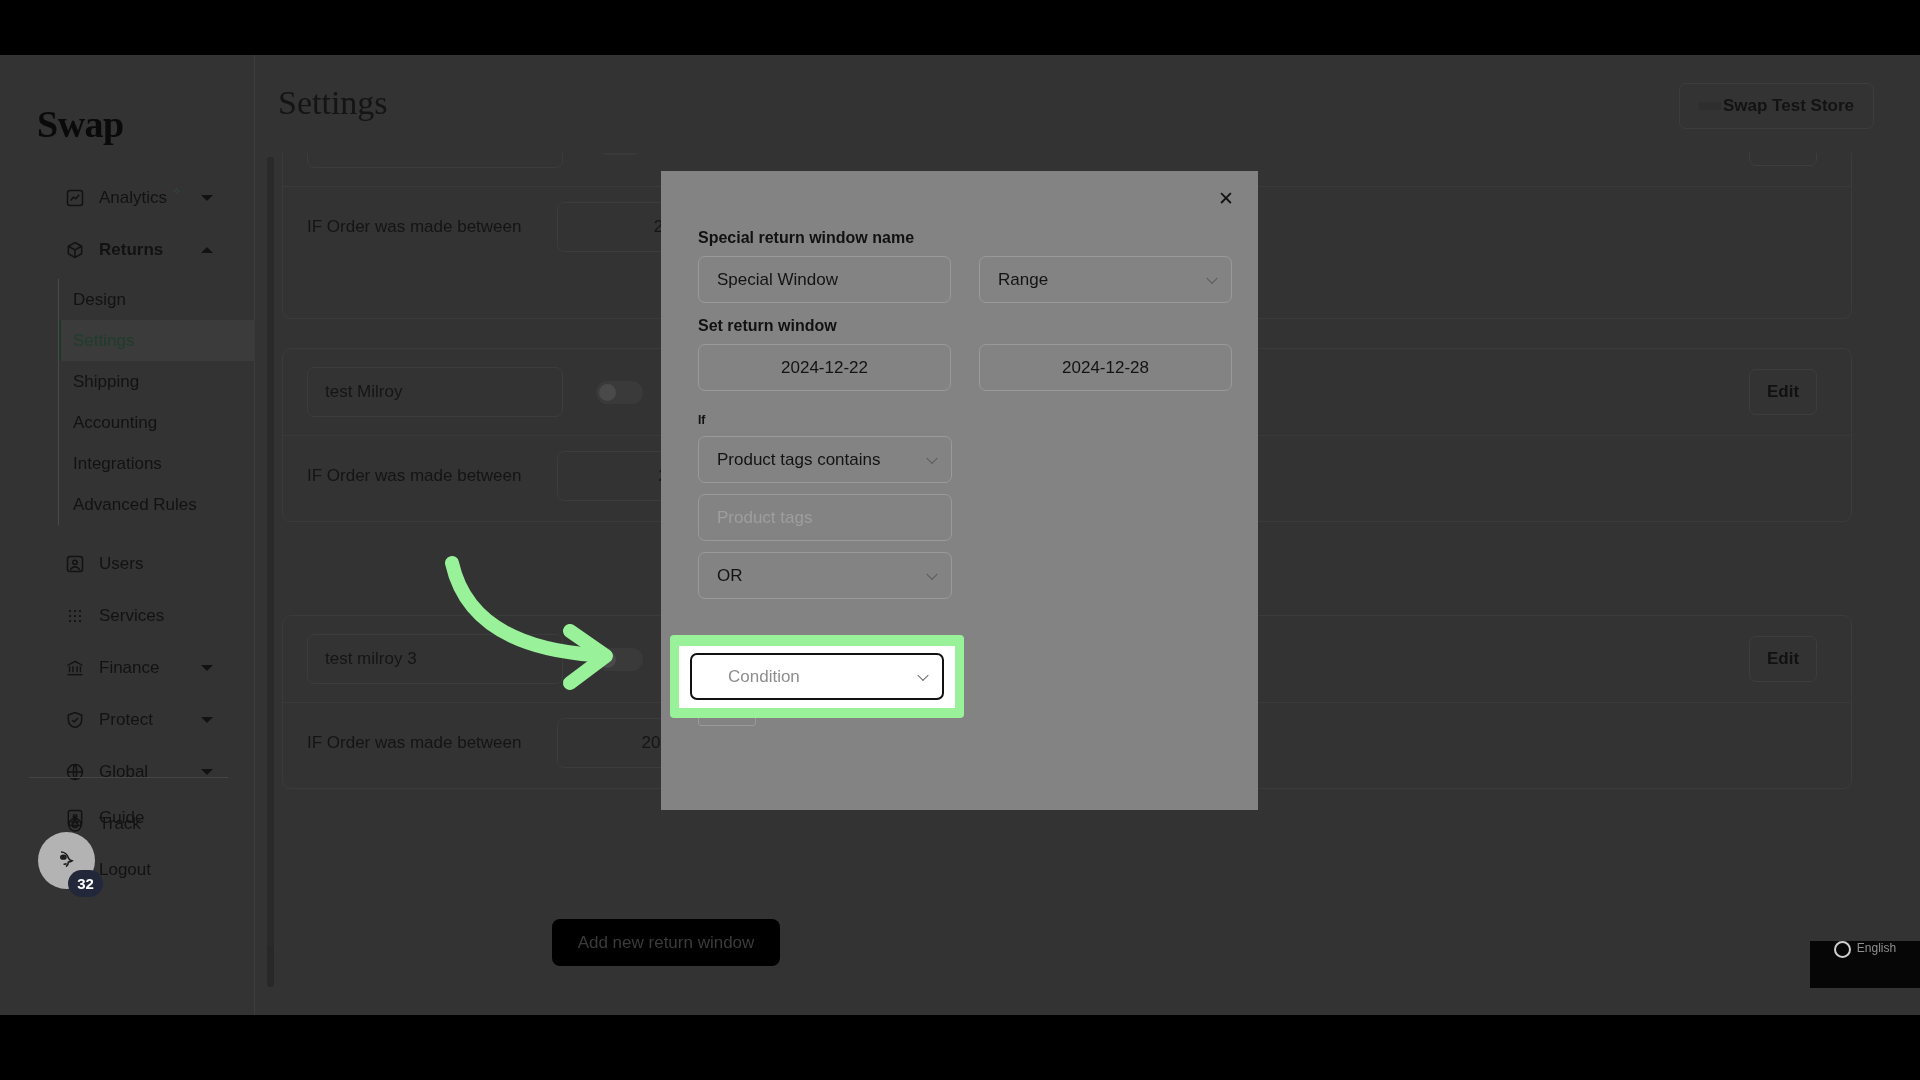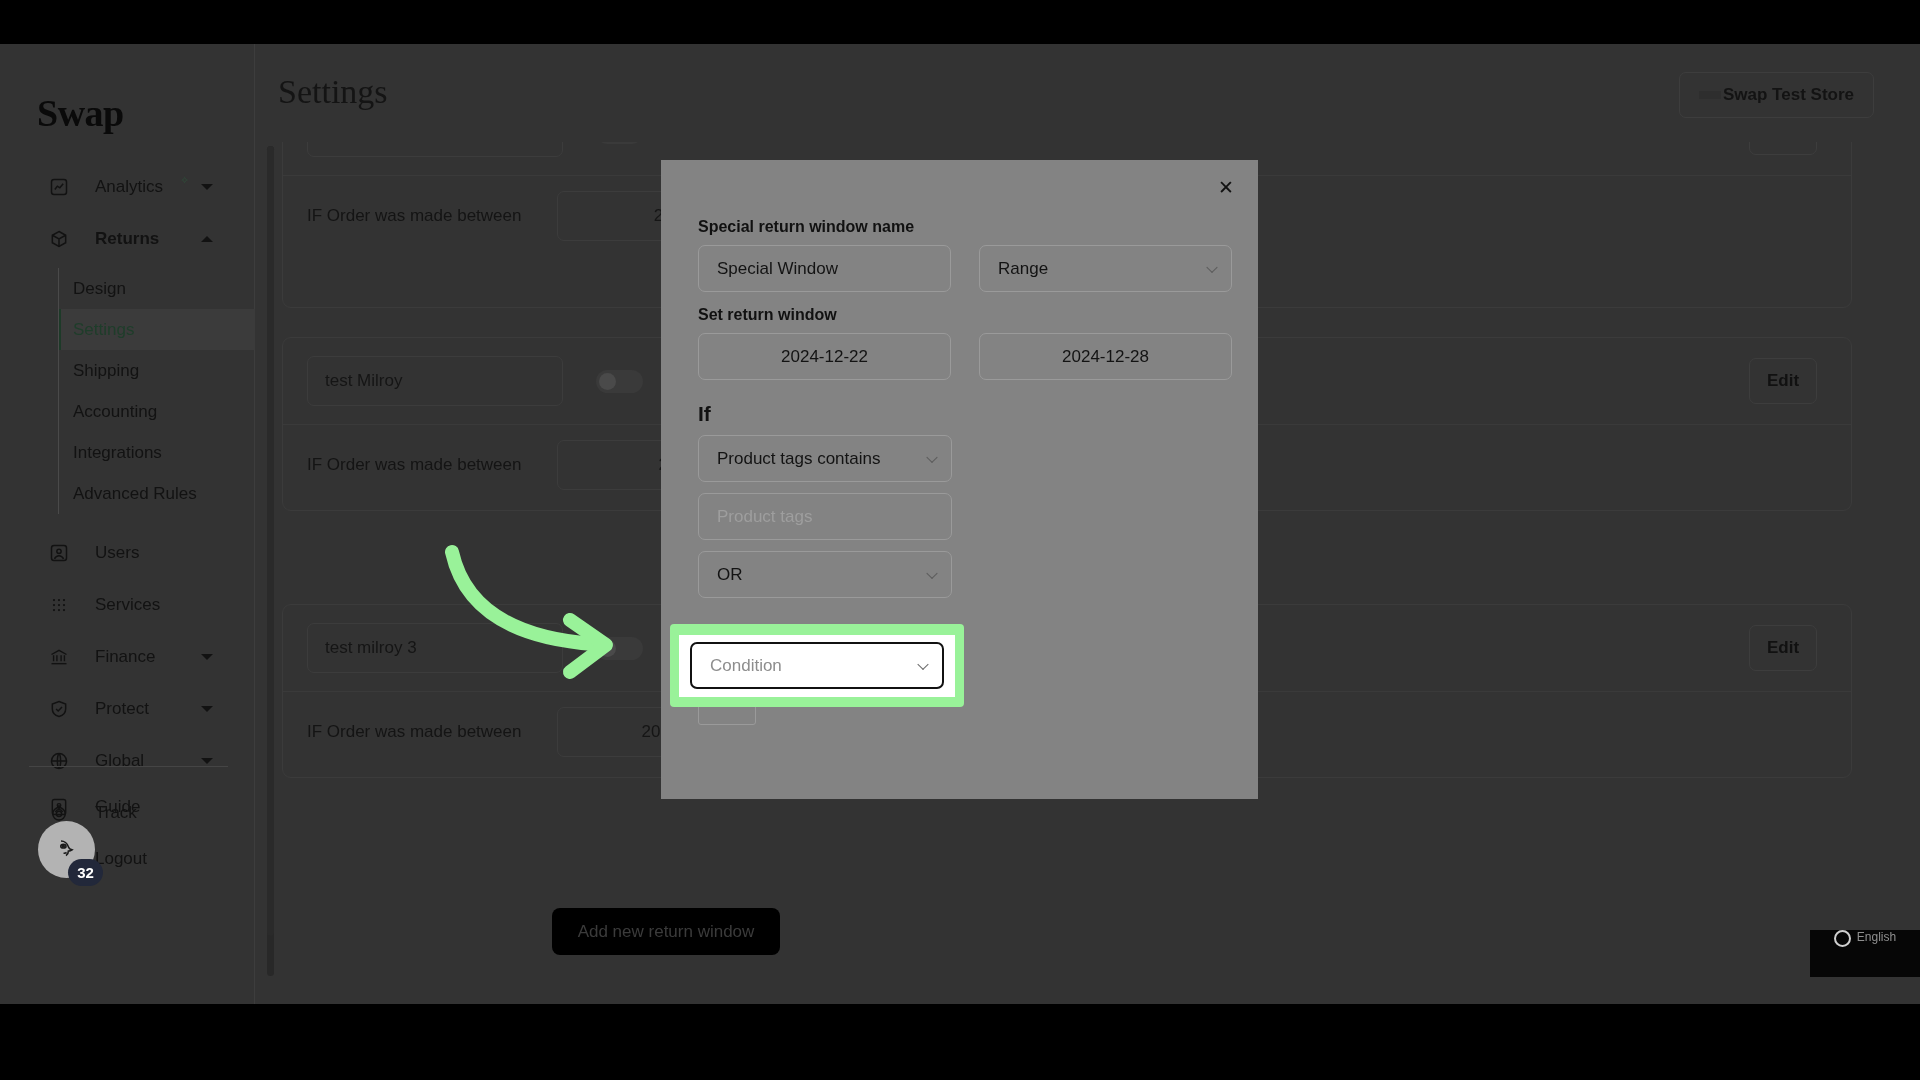--- a/index.html
+++ b/index.html
@@ -11,21 +11,21 @@
     overflow: hidden;
   }
   .screen {
     position: relative;
     width: 1920px; height: 1080px;
     background: #000;
   }
   
   .app {
     position: absolute;
-    left: 0; top: 44px;
+    left: 0; top: 55px;
     width: 1920px; height: 960px;
     background: #333333;
     overflow: hidden;
   }
 
   
   .sidebar {
     position: absolute;
     left: 0; top: 0;
     width: 255px; height: 960px;
@@ -39,26 +39,25 @@
     font-size: 38px;
     font-weight: 700;
     color: #0a0a0a;
     letter-spacing: -0.5px;
   }
   .nav { position: absolute; left: 0; top: 122px; width: 255px; }
   .nav-item {
     position: relative;
     display: flex; align-items: center;
     height: 41px;
-    padding-left: 48px;
+    padding-left: 64px;
     color: #121212;
     font-size: 17px;
     cursor: pointer;
     margin-bottom: 11px;
-    gap: 12px;
   }
   .nav-item .ico {
     width: 21px; height: 21px;
     margin-right: 14px;
     display: flex; align-items: center; justify-content: center;
     flex: 0 0 auto;
   }
   .nav-item .ico svg { width: 20px; height: 20px; display:block; }
   .nav-item.bold { font-weight: 700; }
   .nav-label { white-space: nowrap; }
@@ -268,21 +267,21 @@
   .ctrl.w-half { width: 254px; }
   .ctrl.center { justify-content: center; }
   .ctrl.placeholder { color: #9e9e9e; }
   .ctrl .chev {
     position: absolute; right: 15px; top: 50%;
     width: 8px; height: 8px;
     border-right: 1.6px solid #5c5c5c;
     border-bottom: 1.6px solid #5c5c5c;
     transform: translateY(-70%) rotate(45deg);
   }
-  .if-label { font-size: 21px; font-weight: 700; color: #111; margin: 22px 0 9px; }
+  .if-label { font-size: 12px; font-weight: 700; color: #111; margin: 22px 0 9px; }
   .stack { display: flex; flex-direction: column; gap: 11px; }
   .save-btn {
     margin-top: 22px;
     width: 58px; height: 47px;
     border: 1px solid #9a9a9a; border-radius: 3px;
     display: flex; align-items: center; justify-content: center;
     font-size: 17px; font-weight: 700; color: #0d0d0d; cursor: pointer;
   }
 
   
@@ -298,21 +297,21 @@
   .highlight-inner {
     width: 276px; height: 62px;
     background: #fff;
     display: flex; align-items: center; justify-content: center;
   }
   .highlight-select {
     width: 254px; height: 47px;
     border: 2px solid #111; border-radius: 7px;
     background: #fff;
     display: flex; align-items: center;
-    padding: 0 18px;
+    padding: 0 36px;
     font-size: 17px; color: #8d8d8d;
     position: relative;
     cursor: pointer;
   }
   .highlight-select .chev {
     position: absolute; right: 15px; top: 50%;
     width: 8px; height: 8px;
     border-right: 1.6px solid #6a6a6a;
     border-bottom: 1.6px solid #6a6a6a;
     transform: translateY(-70%) rotate(45deg);

